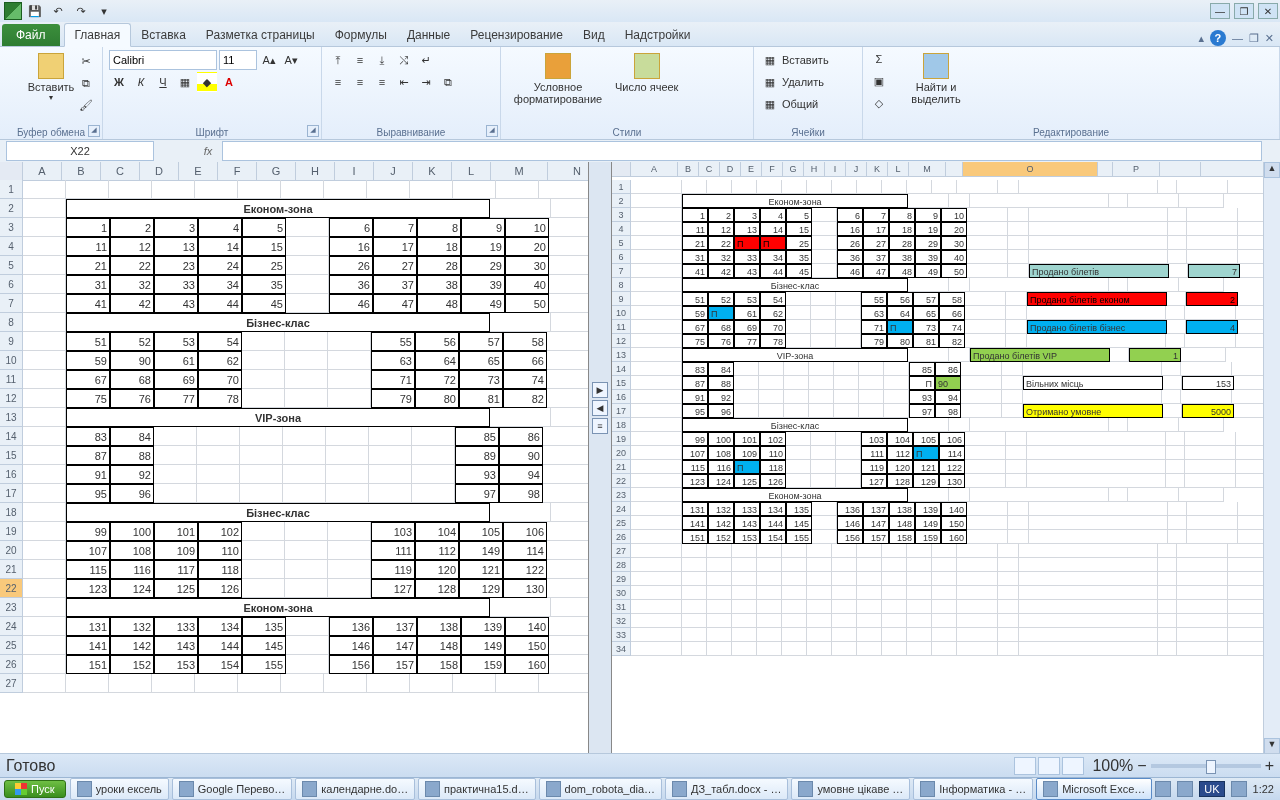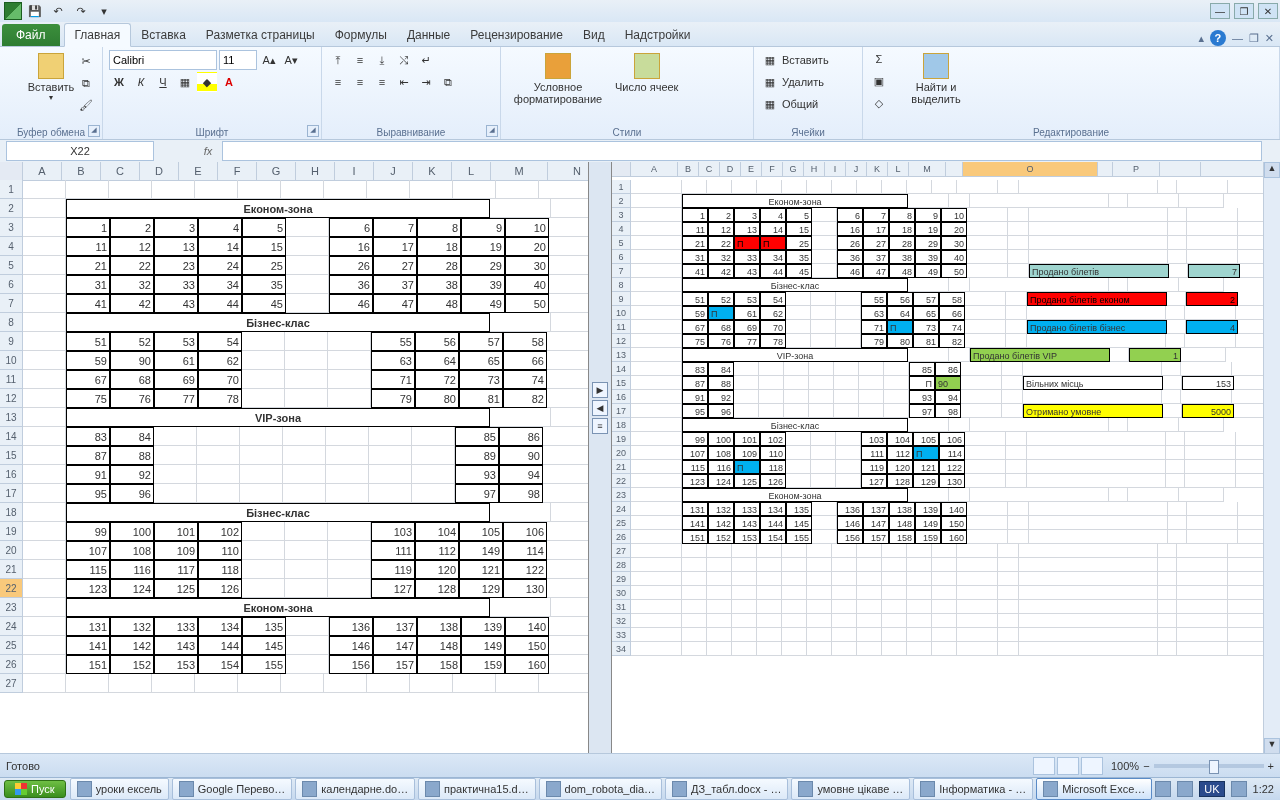--- a/index.html
+++ b/index.html
@@ -71,21 +71,21 @@
 .sheet-tabs{position:absolute;bottom:24px;left:0;right:0;height:22px;background:#e9f0f7;border-top:1px solid #b6c8dc;display:flex;align-items:center;font-size:11px;}
 .sheet-tabs .nav{display:flex;margin-left:4px;}
 .sheet-tabs .nav span{width:16px;height:16px;border:1px solid #abc3de;background:#f5faff;margin-right:1px;font-size:9px;display:flex;align-items:center;justify-content:center;}
 .sheet-tabs .tab{background:#fff;border:1px solid #9aa;border-bottom:none;padding:2px 10px;margin-left:2px;border-radius:0 0 4px 4px;transform:skewX(-12deg);}
 .sheet-tabs .tab span{display:inline-block;transform:skewX(12deg);}
 .sheet-tabs .tab.active{background:#fff;font-weight:bold;}
 .hscroll{margin-left:auto;width:640px;height:16px;background:#e3ecf7;border:1px solid #c0cddd;display:flex;align-items:center;}
 .hscroll .th{flex:1;}
 .hscroll .btns{width:16px;height:14px;background:#d0ddee;border:1px solid #abc3de;font-size:9px;text-align:center;}
 
-.status{position:absolute;bottom:0;left:0;right:0;height:24px;background:linear-gradient(#dbe8f6,#cadcf0);border-top:1px solid #b6c8dc;display:flex;align-items:center;padding:0 6px;font-size:11px;}
+.status{position:absolute;bottom:0;left:0;right:0;height:24px;background:linear-gradient(#dbe8f6,#cadcf0);border-top:1px solid #b6c8dc;display:flex;align-items:center;padding:0 6px;font-size:16px;}
 .status .views{margin-left:auto;display:flex;gap:2px;}
 .status .views span{width:20px;height:16px;border:1px solid #abc3de;background:#eef5ff;}
 .status .zoom{margin-left:8px;display:flex;align-items:center;gap:4px;}
 .status .zslider{width:110px;height:4px;background:#b4c8e0;position:relative;}
 .status .zslider .zh{position:absolute;left:50%;top:-4px;width:8px;height:12px;background:#eef5ff;border:1px solid #7a93b3;} 
 .winbar{position:absolute;bottom:0;left:0;right:0;height:22px;background:linear-gradient(#dfeaf5,#c5d8ee);border-top:1px solid #9cb6d3;display:flex;align-items:center;font-size:11px;}
 .winbar .start{background:linear-gradient(#6fbf44,#3a8e1e);color:#fff;border:1px solid #2e7015;border-radius:3px;padding:2px 10px;margin:0 4px;display:flex;align-items:center;gap:4px;}
 .winbar .tbtn{background:linear-gradient(#f5faff,#dce9f8);border:1px solid #a8bfdb;border-radius:2px;padding:2px 6px;margin-right:3px;display:flex;align-items:center;gap:4px;max-width:130px;overflow:hidden;white-space:nowrap;}
 .winbar .tbtn.active{background:linear-gradient(#fff,#cfe3fa);border-color:#5a8bc7;}
 .winbar .tray{margin-left:auto;display:flex;align-items:center;gap:6px;padding-right:6px;}

